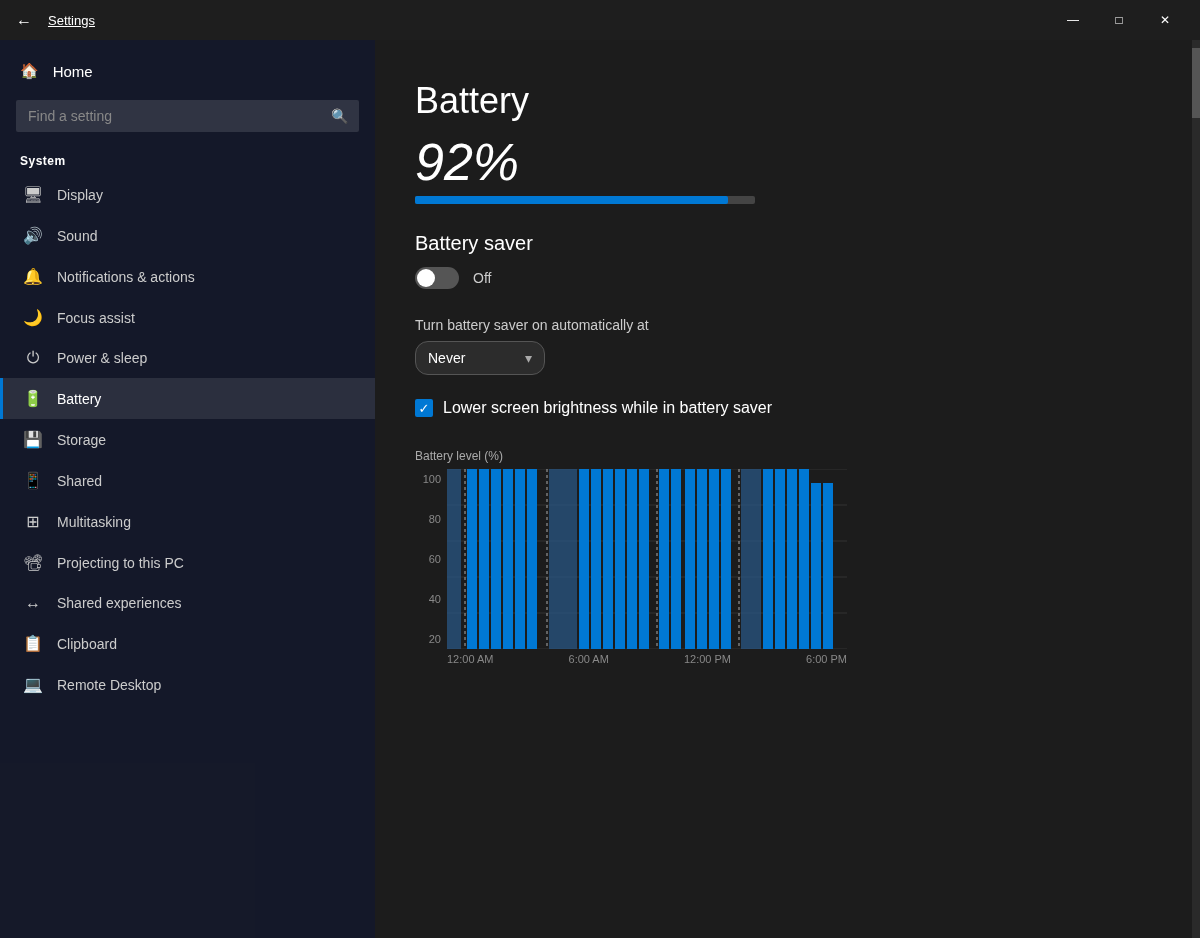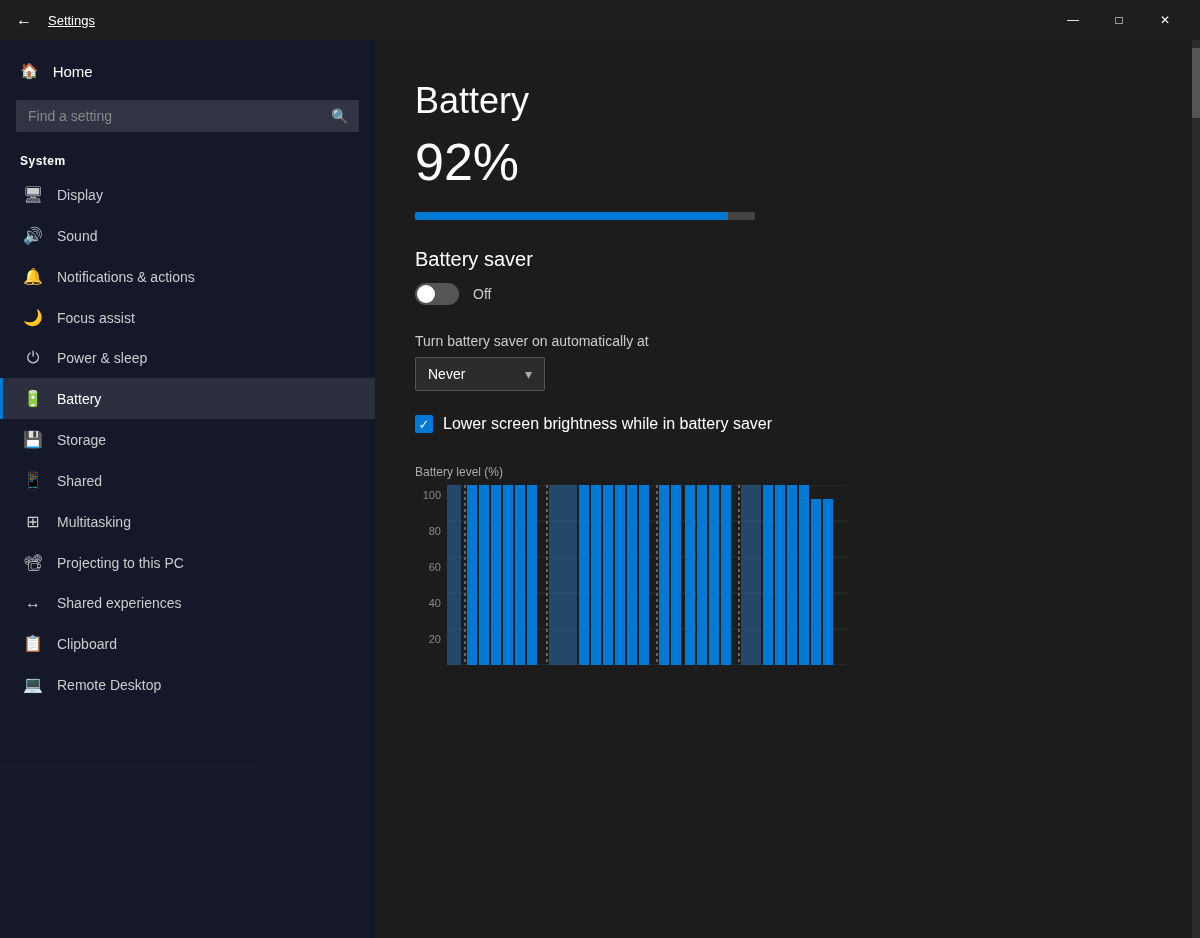--- a/index.html
+++ b/index.html
@@ -152,21 +152,22 @@
       font-size: 36px;
       font-weight: 300;
       color: #fff;
       margin-bottom: 10px;
     }
 
     .battery-percent {
       font-size: 52px;
       font-weight: 300;
       color: #fff;
-      margin-bottom: 20px;
+      margin-bottom: 4px;
+      font-style: italic;
     }
 
     .battery-bar-container {
       width: 340px;
       height: 8px;
       background: #444;
       border-radius: 2px;
       margin-bottom: 28px;
     }
     .battery-bar-fill {
@@ -227,21 +228,21 @@
       color: #ccc;
       margin-bottom: 8px;
     }
 
     .dropdown {
       display: flex;
       align-items: center;
       gap: 8px;
       background: #2c2c2c;
       border: 1px solid #555;
-      border-radius: 2px;
+      border-radius: 13px;
       padding: 8px 12px;
       cursor: pointer;
       width: 130px;
       margin-bottom: 24px;
       font-size: 14px;
       color: #fff;
     }
     .dropdown .chevron { margin-left: auto; color: #aaa; }
 
     
@@ -477,20 +478,26 @@
 
           <rect x="316" y="0" width="10" height="180" fill="#0078d4"></rect>
           <rect x="328" y="0" width="10" height="180" fill="#0078d4"></rect>
           <rect x="340" y="0" width="10" height="180" fill="#0078d4"></rect>
           <rect x="352" y="0" width="10" height="180" fill="#0078d4"></rect>
 
           <rect x="364" y="14" width="10" height="166" fill="#0078d4"></rect>
           <rect x="376" y="14" width="10" height="166" fill="#0078d4"></rect>
         </svg>
 
+        <div style="display:flex; justify-content:space-between; font-size:11px; color:#888; width:400px; padding-top:4px;">
+          <span>12:00 AM</span>
+          <span>6:00 AM</span>
+          <span>12:00 PM</span>
+          <span>6:00 PM</span>
+        </div>
       </div>
     </div>
 
   </div>
 
   <div style="width:8px; background:#2a2a2a; position:relative; flex-shrink:0;">
     <div style="width:8px; height:70px; background:#555; position:absolute; top:8px;"></div>
   </div>
 
 </div>

